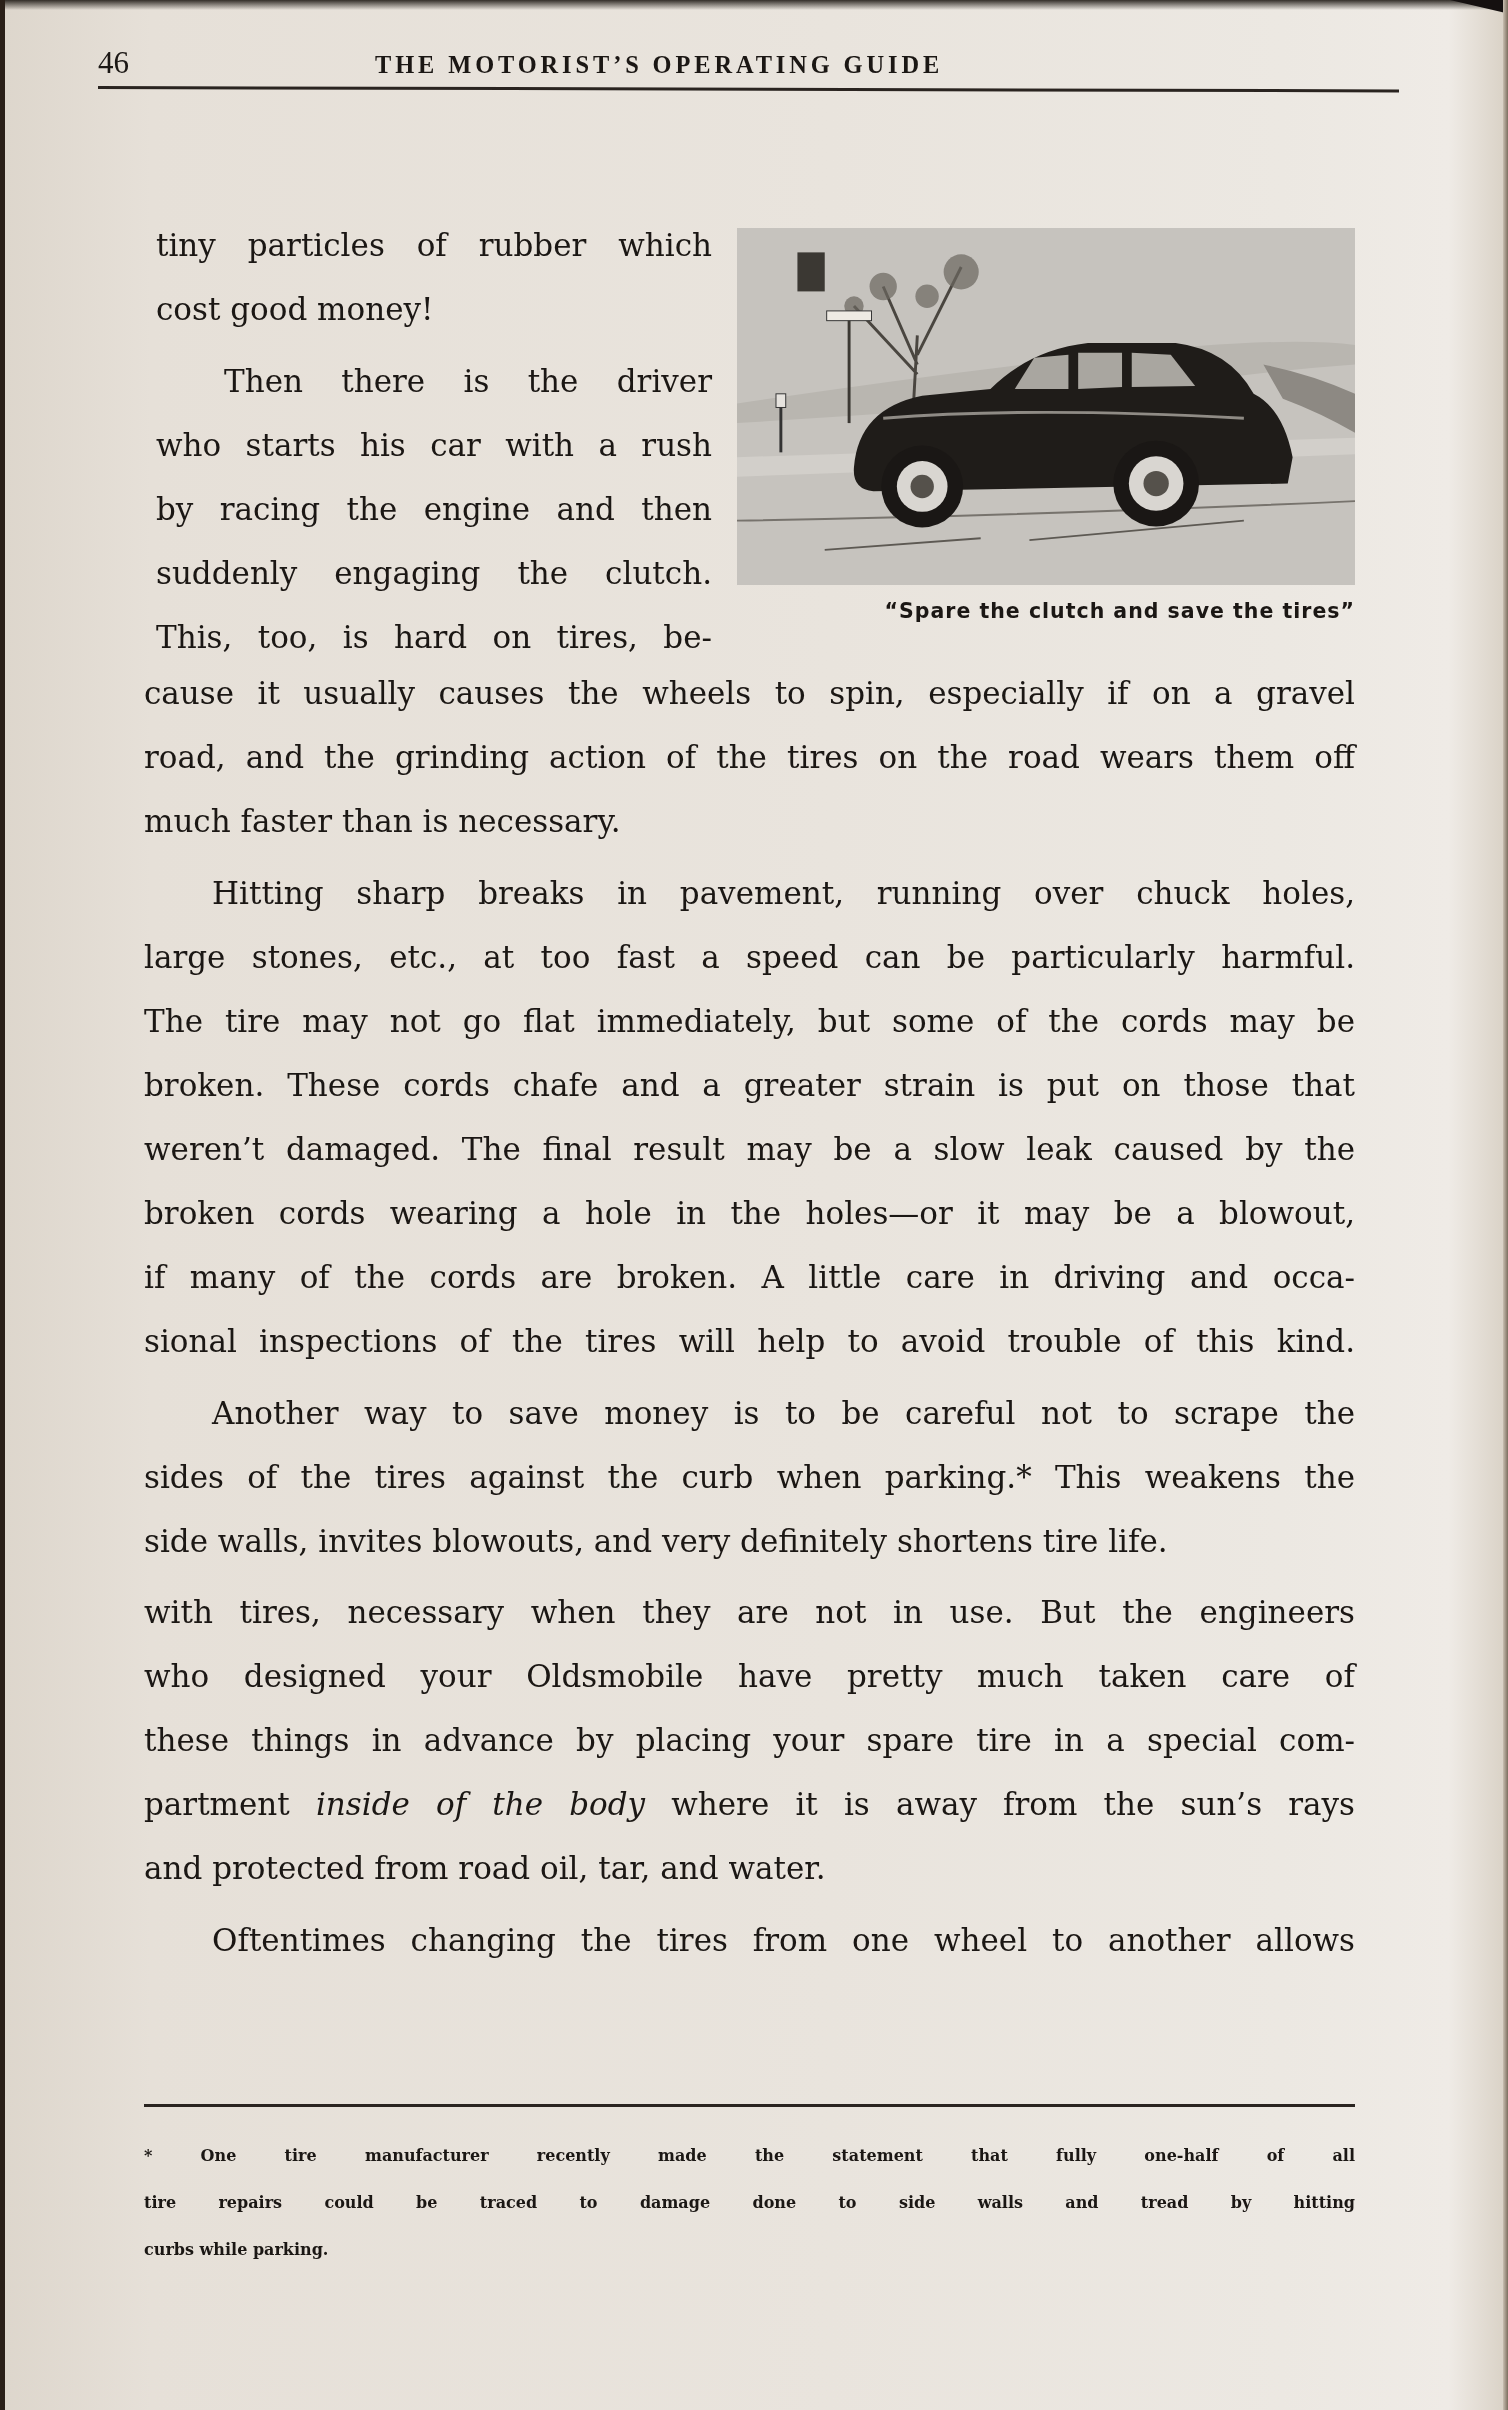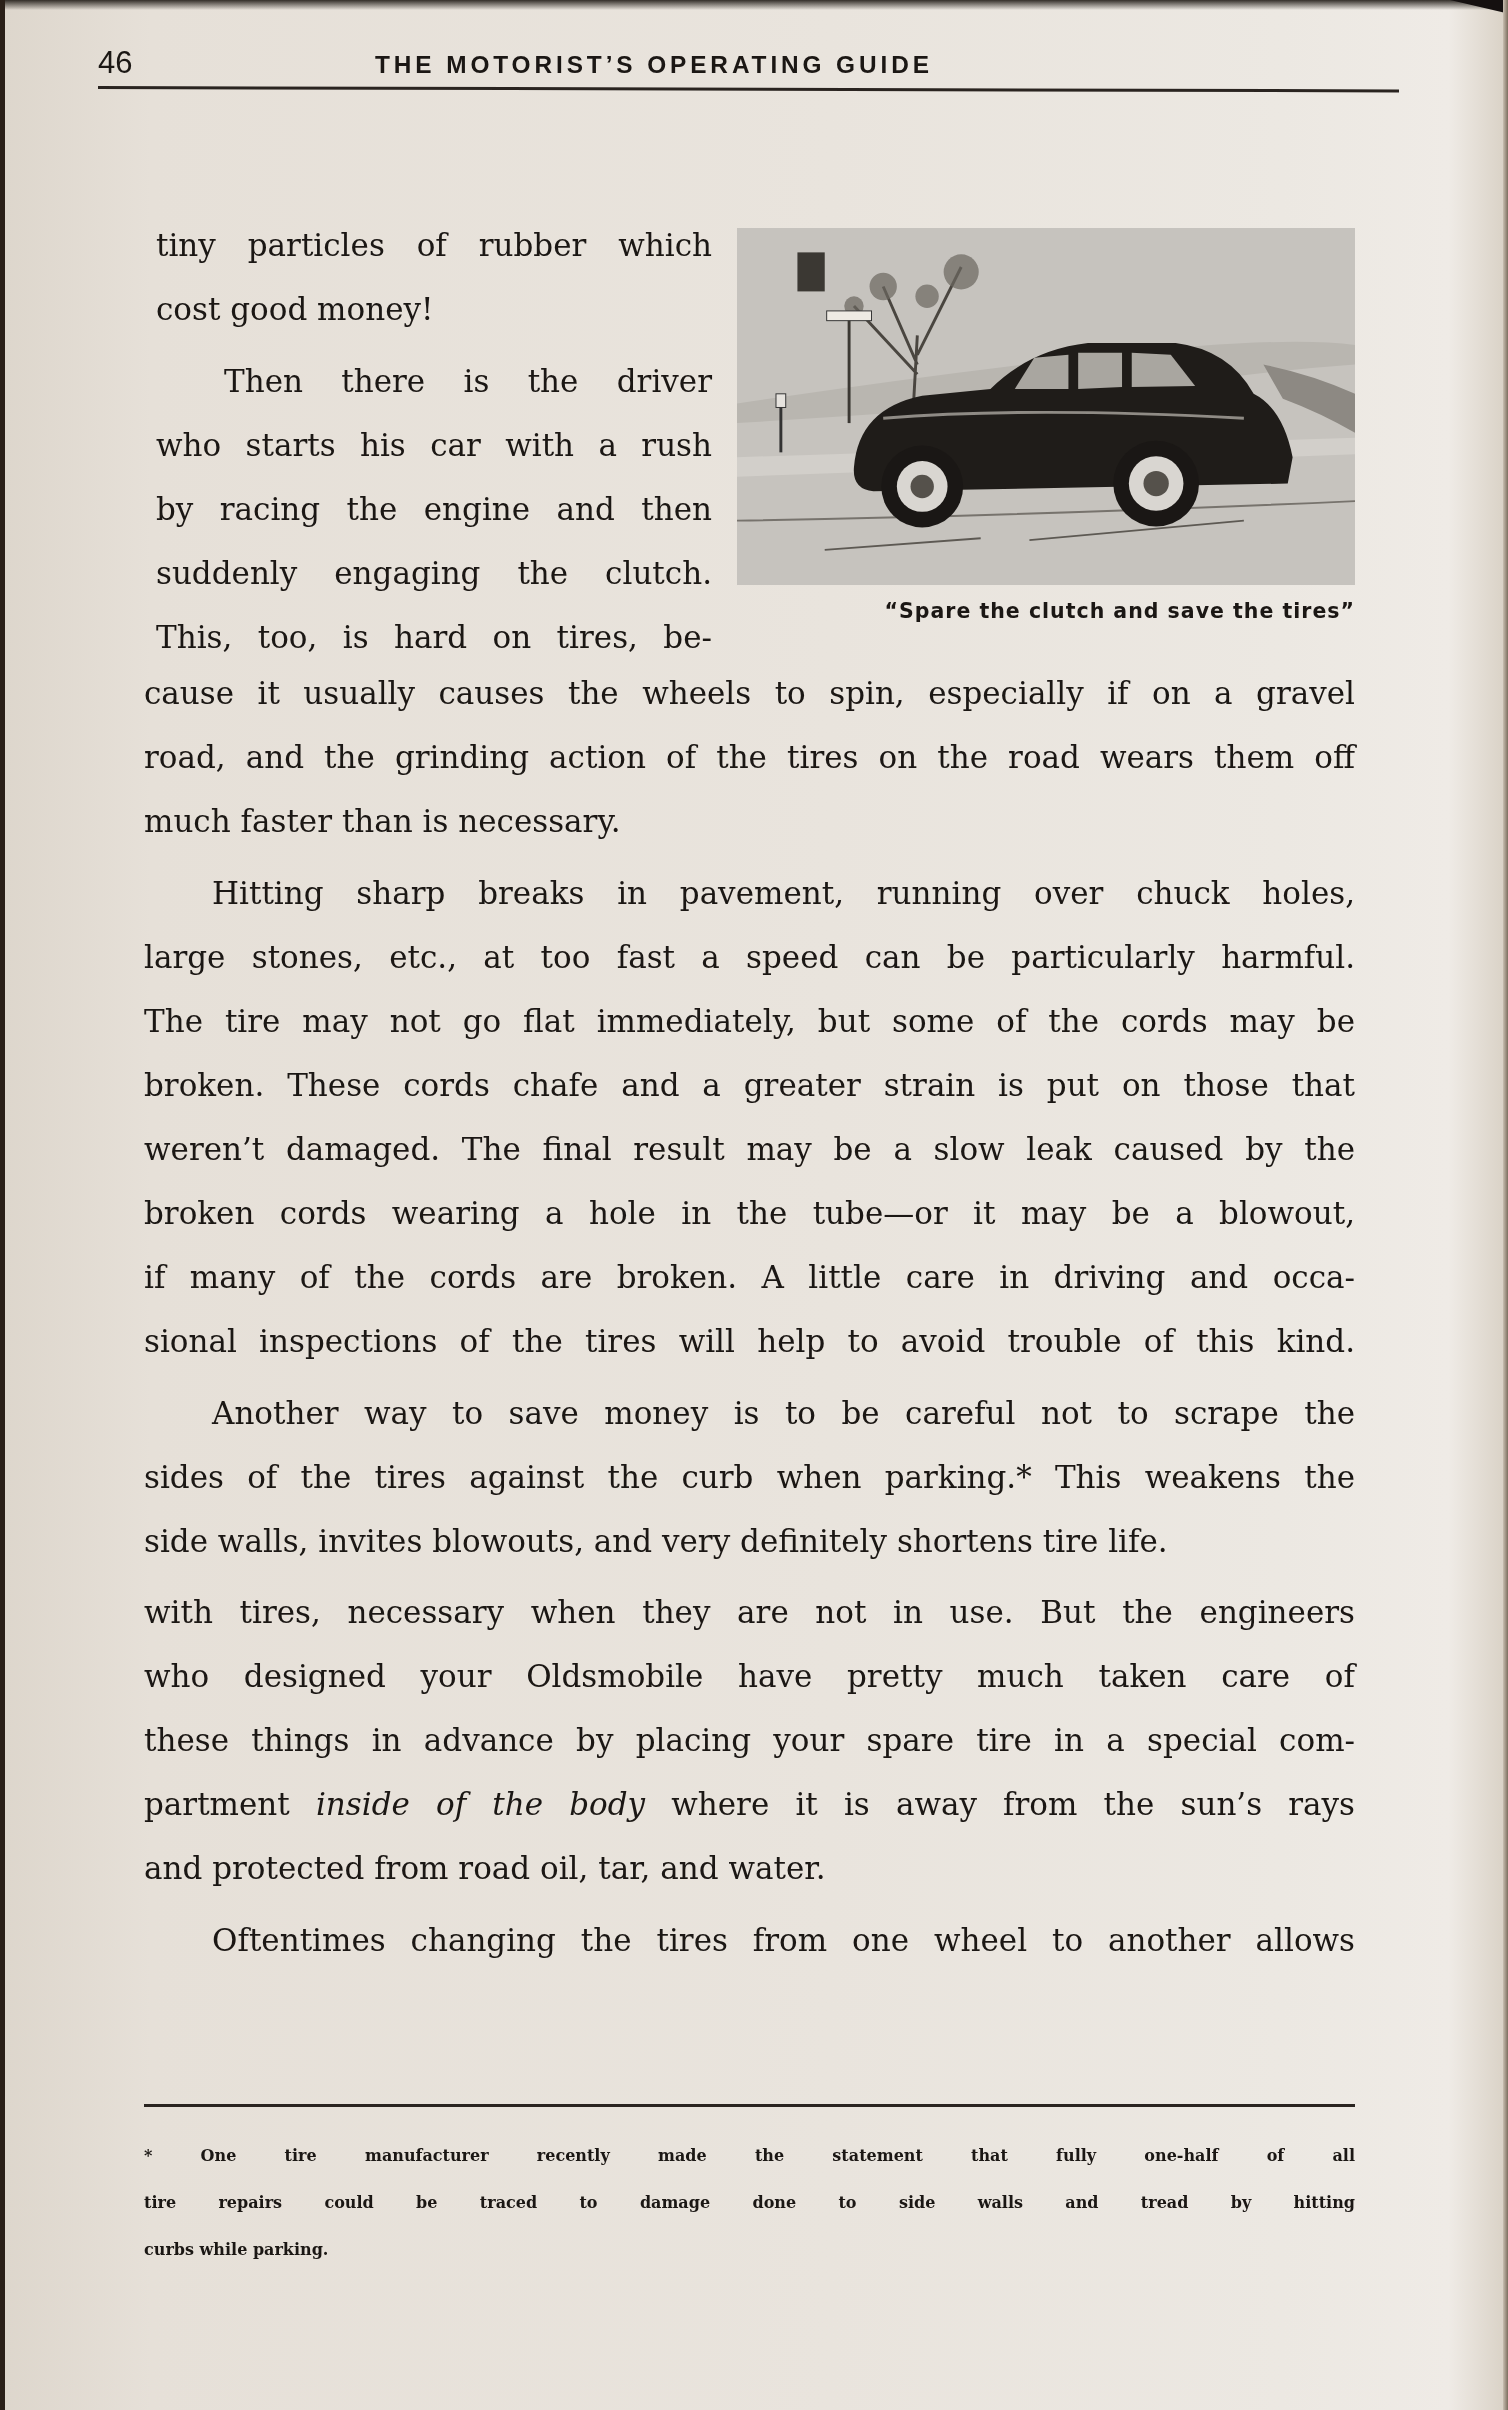--- a/index.html
+++ b/index.html
@@ -26,21 +26,21 @@
     .left-edge {
       position: absolute; left: 0; top: 0; width: 4.9px; height: 2411px;
       background: #2a2018;
     }
     .right-edge {
       position: absolute; right: 0; top: 0; width: 5.9px; height: 2411px;
       background: linear-gradient(90deg, #c9bfb1, #6d5e4e);
     }
     .running-head {
       position: absolute; left: 98px; top: 43px; width: 1301px; height: 39px;
-      font-family: Liberation Sans, sans-serif;
+      font-family: Liberation Serif, serif;
       color: #1b1714;
     }
     .page-number {
       position: absolute; left: 0; top: 2px;
       font-size: 31px; font-weight: normal; letter-spacing: 0px;
     }
     .book-title {
       position: absolute; left: 277px; top: 7.8px;
       font-size: 24.4px; font-weight: bold; letter-spacing: 3.9px;
     }
@@ -164,21 +164,21 @@
       <p class="justify line">cause it usually causes the wheels to spin, especially if on a gravel</p>
       <p class="justify line">road, and the grinding action of the tires on the road wears them off</p>
       <p class="line">much faster than is necessary.</p>
     </div>
     <div class="para-gap" style="margin-top:7.8px">
       <p class="justify line indent">Hitting sharp breaks in pavement, running over chuck holes,</p>
       <p class="justify line">large stones, etc., at too fast a speed can be particularly harmful.</p>
       <p class="justify line">The tire may not go flat immediately, but some of the cords may be</p>
       <p class="justify line">broken. These cords chafe and a greater strain is put on those that</p>
       <p class="justify line">weren’t damaged. The final result may be a slow leak caused by the</p>
-      <p class="justify line">broken cords wearing a hole in the tube—or it may be a blowout,</p>
+      <p class="justify line">broken cords wearing a hole in the holes—or it may be a blowout,</p>
       <p class="justify line">if many of the cords are broken. A little care in driving and occa-</p>
       <p class="justify line">sional inspections of the tires will help to avoid trouble of this kind.</p>
     </div>
     <div style="margin-top:7.8px">
       <p class="justify line indent">Another way to save money is to be careful not to scrape the</p>
       <p class="justify line">sides of the tires against the curb when parking.* This weakens the</p>
       <p class="line">side walls, invites blowouts, and very definitely shortens tire life.</p>
     </div>
     <div style="margin-top:7.8px">
       <p class="justify line">with tires, necessary when they are not in use. But the engineers</p>

